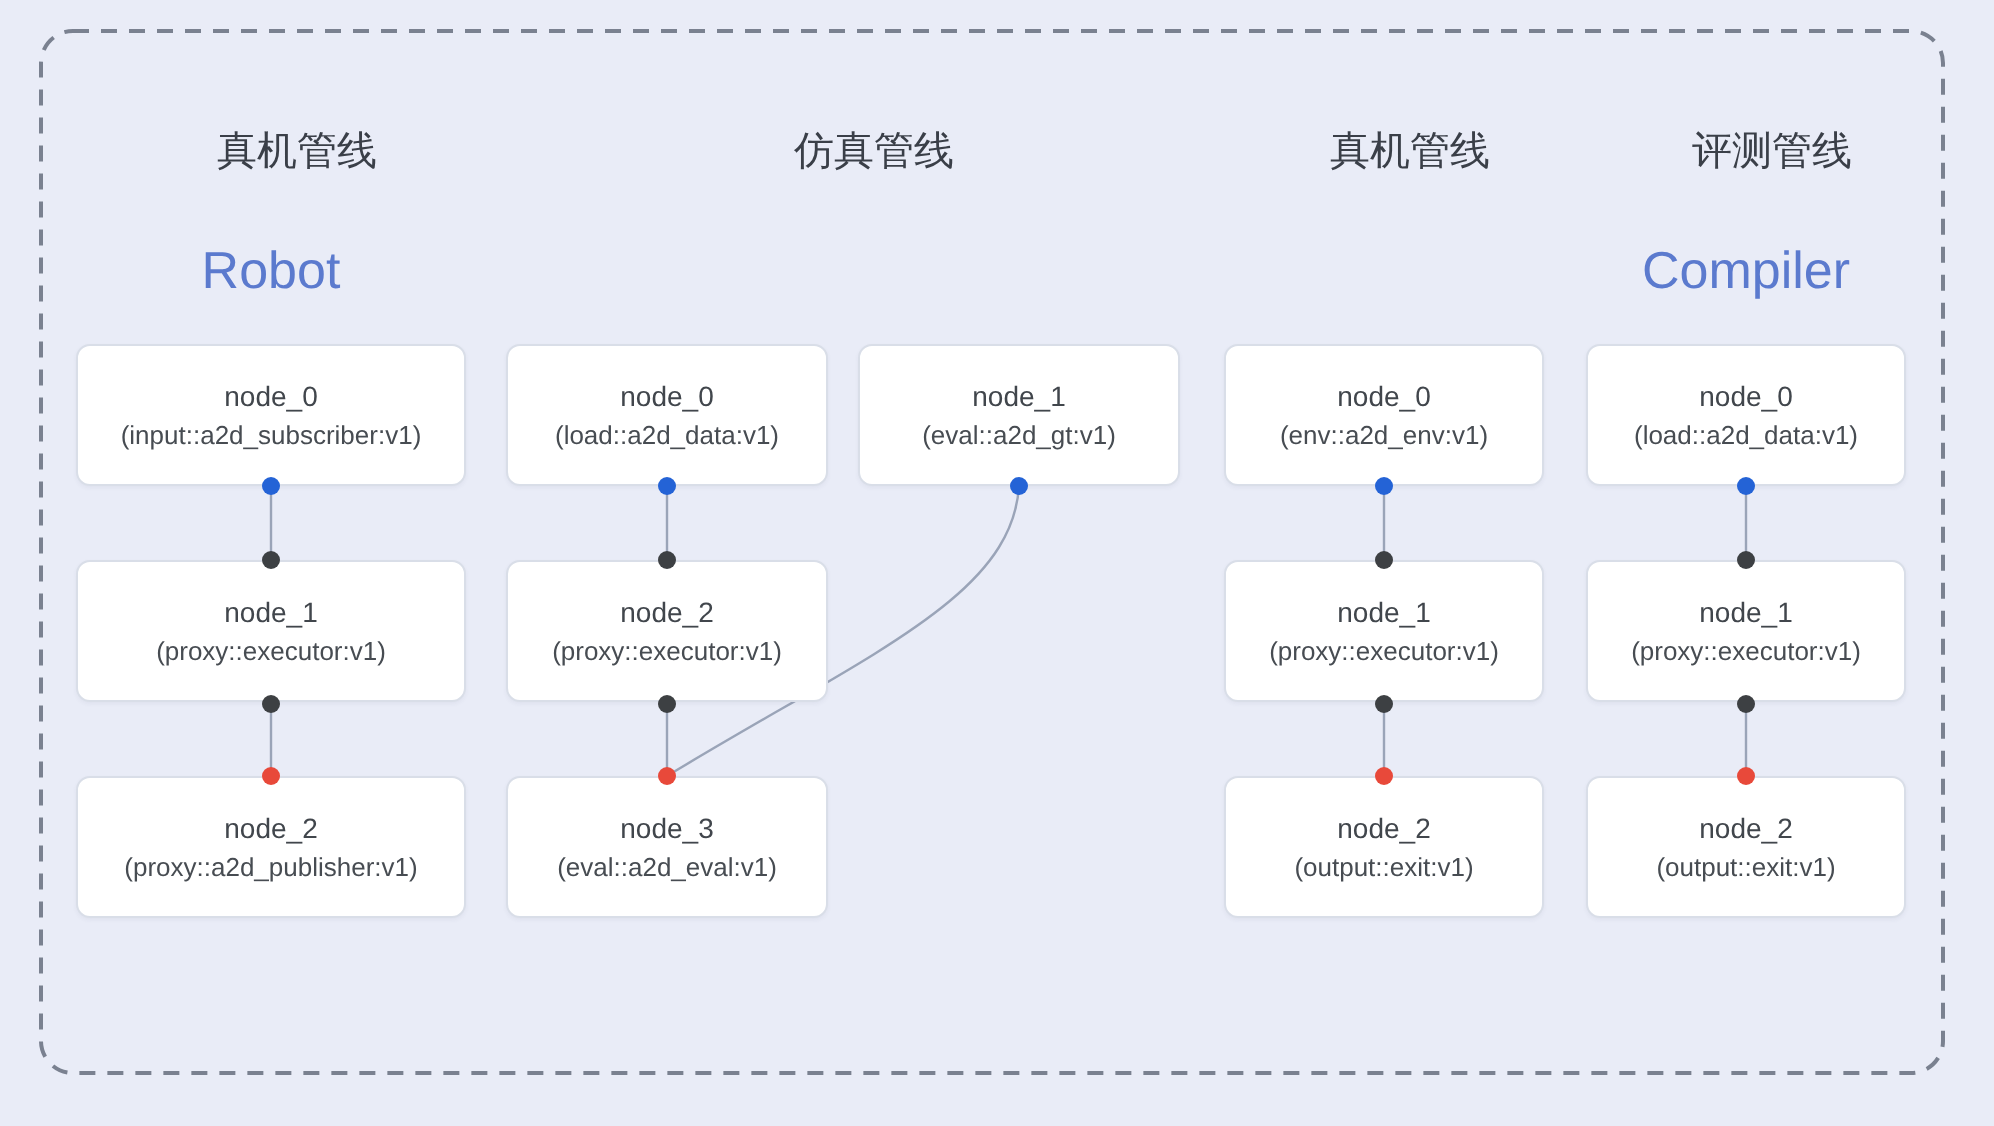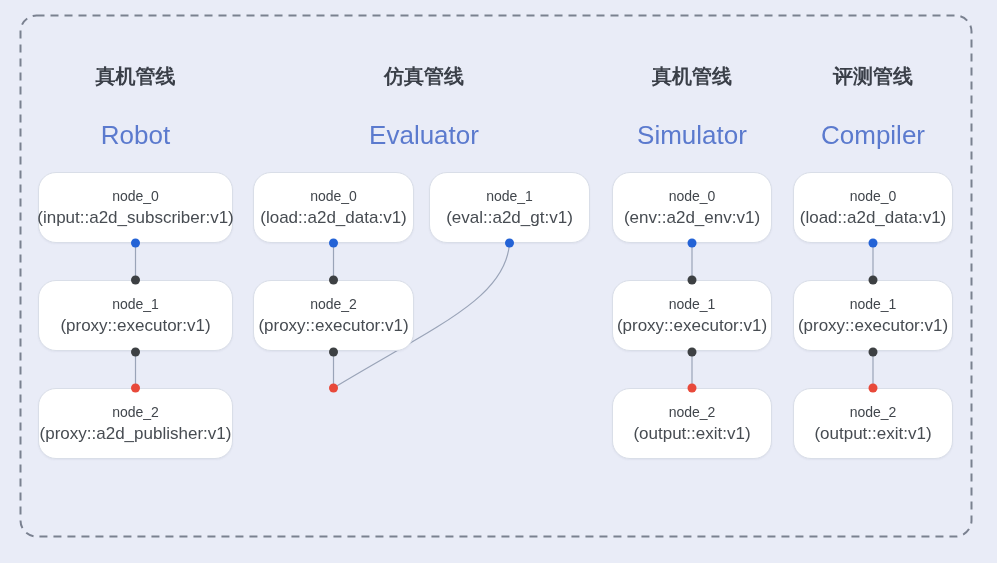--- a/index.html
+++ b/index.html
@@ -5,30 +5,30 @@
   html,body{margin:0;padding:0;background:#e9ecf7;}
   .stage{
     position:relative;width:997px;height:563px;background:#e9ecf7;overflow:hidden;
     font-family:"Liberation Sans","DejaVu Sans",sans-serif;
   }
   .layer{position:absolute;left:0;top:0;width:997px;height:563px;pointer-events:none;}
   .layer-edges{z-index:1;}
   .layer-dots{z-index:3;}
   .node{
     position:absolute;z-index:2;height:71px;
-    background:#ffffff;border:1px solid #d9dee8;border-radius:18px;
+    background:#ffffff;border:1px solid #d9dee8;border-radius:7px;
     box-shadow:0 1px 2px rgba(60,70,100,0.06);
     display:flex;flex-direction:column;align-items:center;justify-content:center;
     gap:6px;box-sizing:border-box;
   }
   .node-name{font-size:14px;color:#41464c;line-height:1;}
-  .node-type{font-size:17px;color:#474c52;line-height:1;}
+  .node-type{font-size:13px;color:#474c52;line-height:1;}
   .hdr-zh{
     position:absolute;z-index:2;top:64px;transform:translateX(-50%);
-    font-size:20px;font-weight:bold;color:#3a3f48;white-space:nowrap;line-height:24px;
+    font-size:20px;font-weight:normal;color:#3a3f48;white-space:nowrap;line-height:24px;margin-left:13px;
   }
   .hdr-en{
     position:absolute;z-index:2;top:122px;transform:translateX(-50%);
     font-size:26px;color:#5b7ace;white-space:nowrap;line-height:26px;
   }
   .edge{stroke:#9aa4b8;stroke-width:1.2;fill:none;}
   .boundary{fill:none;stroke:#7a8190;stroke-width:2;}
 </style>
 </head>
 <body>
@@ -51,22 +51,20 @@
     <path class="edge" d="M873 243 L873 280"></path>
     <path class="edge" d="M873 352 L873 388"></path>
   </svg>
 
   <div class="hdr-zh" style="left:135.5px">真机管线</div>
   <div class="hdr-zh" style="left:424px">仿真管线</div>
   <div class="hdr-zh" style="left:692px">真机管线</div>
   <div class="hdr-zh" style="left:873px">评测管线</div>
 
   <div class="hdr-en" style="left:135.5px">Robot</div>
-  <div class="hdr-en" style="left:424px">Evaluator</div>
-  <div class="hdr-en" style="left:692px">Simulator</div>
   <div class="hdr-en" style="left:873px">Compiler</div>
 
   <div class="node" style="left:38px;top:172px;width:195px">
     <div class="node-name">node_0</div>
     <div class="node-type">(input::a2d_subscriber:v1)</div>
   </div>
   <div class="node" style="left:38px;top:280px;width:195px">
     <div class="node-name">node_1</div>
     <div class="node-type">(proxy::executor:v1)</div>
   </div>
@@ -79,20 +77,24 @@
     <div class="node-name">node_0</div>
     <div class="node-type">(load::a2d_data:v1)</div>
   </div>
   <div class="node" style="left:429px;top:172px;width:161px">
     <div class="node-name">node_1</div>
     <div class="node-type">(eval::a2d_gt:v1)</div>
   </div>
   <div class="node" style="left:253px;top:280px;width:161px">
     <div class="node-name">node_2</div>
     <div class="node-type">(proxy::executor:v1)</div>
+  </div>
+  <div class="node" style="left:253px;top:388px;width:161px">
+    <div class="node-name">node_3</div>
+    <div class="node-type">(eval::a2d_eval:v1)</div>
   </div>
 
   <div class="node" style="left:612px;top:172px;width:160px">
     <div class="node-name">node_0</div>
     <div class="node-type">(env::a2d_env:v1)</div>
   </div>
   <div class="node" style="left:612px;top:280px;width:160px">
     <div class="node-name">node_1</div>
     <div class="node-type">(proxy::executor:v1)</div>
   </div>

